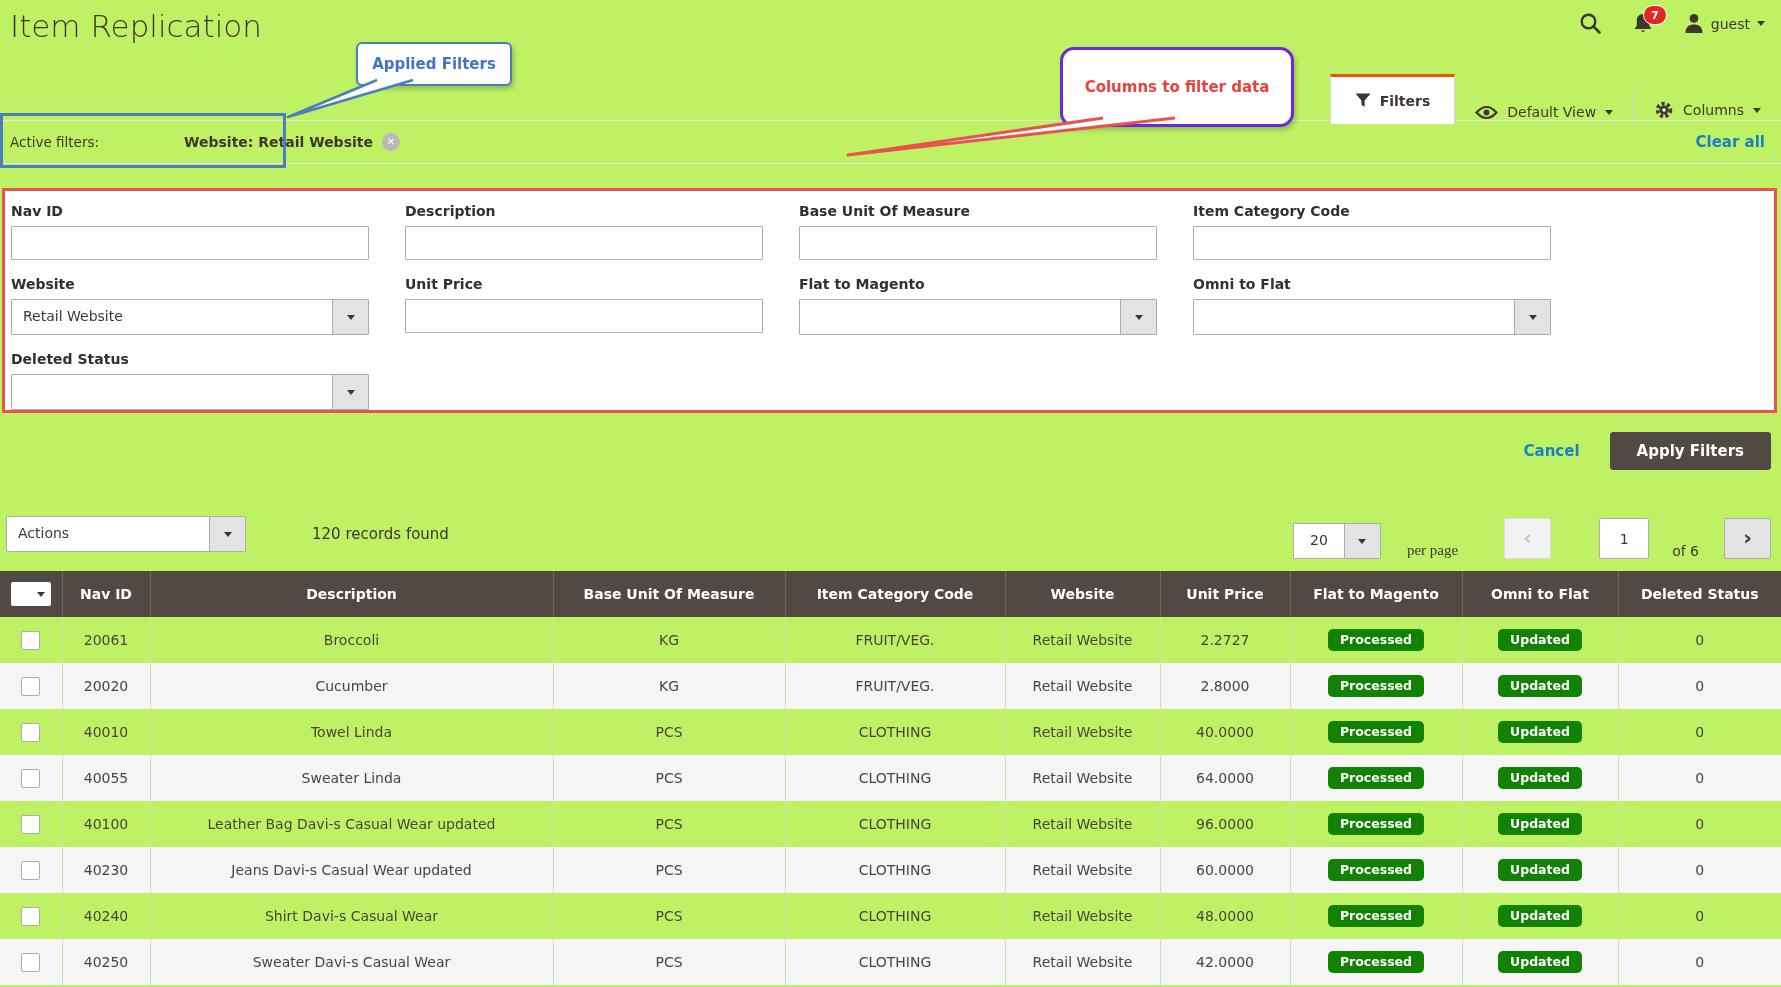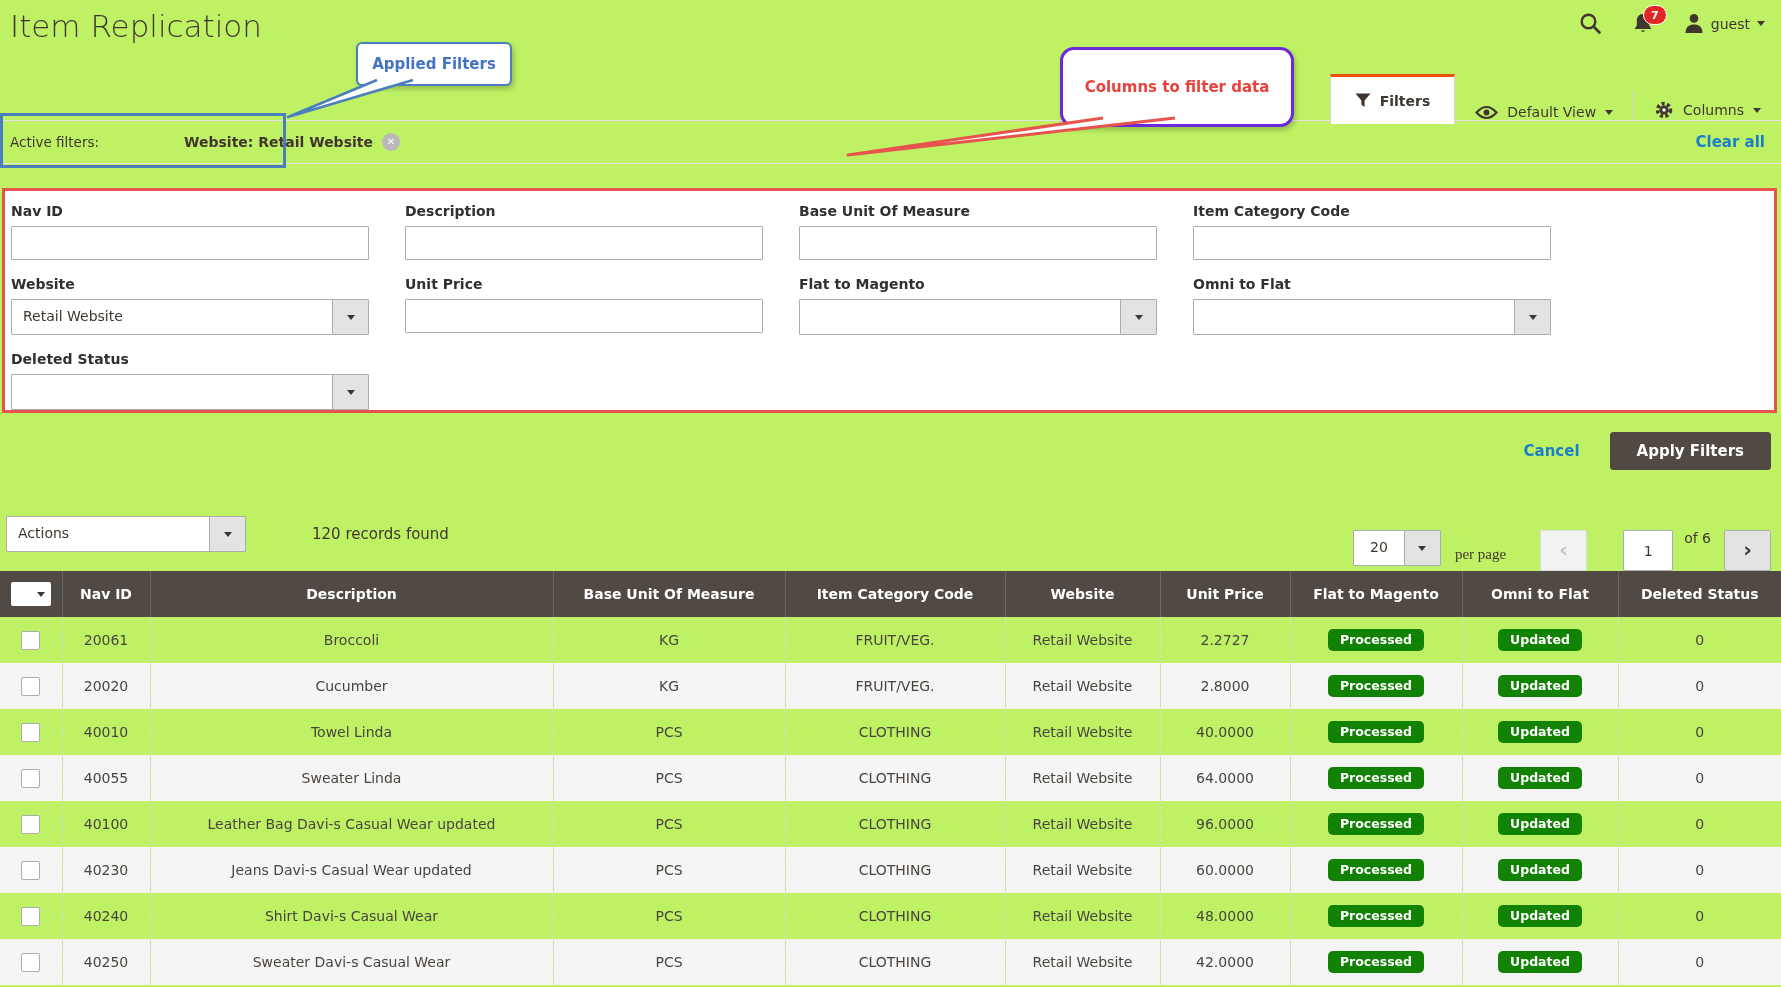--- a/index.html
+++ b/index.html
@@ -61,21 +61,21 @@
   
   .apply-row{position:absolute;top:432px;right:10px;display:flex;align-items:center;gap:30px;}
   .cancel-link{font-size:15px;font-weight:600;color:#1a7ec9;cursor:pointer;}
   .apply-btn{background:#514943;color:#fff;font-size:15px;font-weight:bold;padding:9px 26px;
        border-radius:3px;cursor:pointer;border:1px solid #514943;}
 
   
   .toolbar{position:absolute;left:0;top:514px;width:1781px;height:42px;}
   .actions-select{position:absolute;left:6px;top:2px;width:238px;}
   .records{position:absolute;left:312px;top:0;line-height:40px;font-size:15px;color:#41362f;}
-  .pager{position:absolute;right:10px;top:16px;display:flex;align-items:flex-start;}
+  .pager{position:absolute;right:10px;top:4px;display:flex;align-items:flex-end;gap:12px;}
   .pagesize-select{width:86px;}
   .per-page{font-size:15px;margin:16px 34px 0 14px;font-family:Liberation Serif, serif;}
   .page-btn{width:45px;height:39px;border:1px solid #adadad;background:#e3e3e3;border-radius:2px;
        display:flex;align-items:center;justify-content:center;font-size:21px;color:#41362f;cursor:pointer;
        font-weight:bold;line-height:1;}
   .page-btn.disabled{background:#f2f2f2;border-color:#dcdcdc;color:#c4c4c4;cursor:default;}
   .page-input{width:44px;height:37px;border:1px solid #adadad;border-radius:2px;text-align:center;
        font:14px "DejaVu Sans",sans-serif;color:#41362f;margin:0 11px 0 36px;}
   .of-pages{font-size:14px;margin-right:13px;}
 

